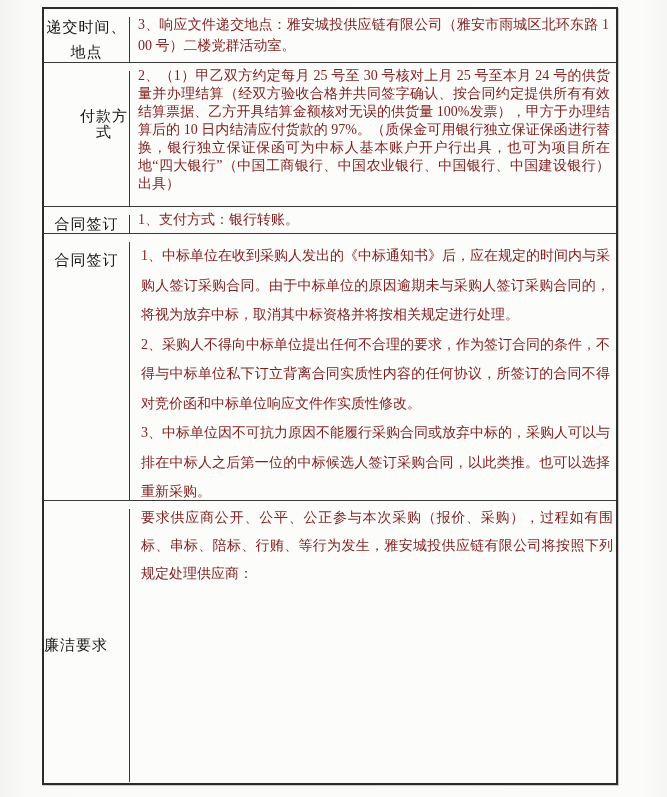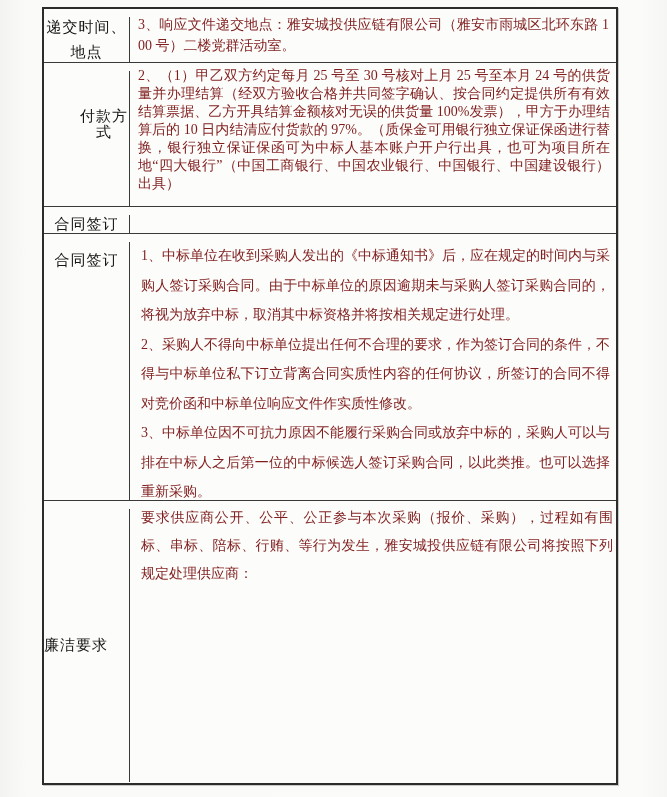--- a/index.html
+++ b/index.html
@@ -94,20 +94,23 @@
       <div class="content-cell">
         <p>2、（1）甲乙双方约定每月 25 号至 30 号核对上月 25 号至本月 24 号的供货量并办理结算（经双方验收合格并共同签字确认、按合同约定提供所有有效结算票据、乙方开具结算金额核对无误的供货量 100%发票），甲方于办理结算后的 10 日内结清应付货款的 97%。（质保金可用银行独立保证保函进行替换，银行独立保证保函可为中标人基本账户开户行出具，也可为项目所在地“四大银行”（中国工商银行、中国农业银行、中国银行、中国建设银行）出具）</p>
 
       </div>
     </div>
 
     <div class="row row-3">
       <div class="label-cell">
         <span>合同签订</span>
       </div>
+      <div class="content-cell">
+        <p>1、支付方式：银行转账。</p>
+      </div>
     </div>
 
     <div class="row row-4">
       <div class="label-cell">
         <span>合同签订</span>
       </div>
       <div class="content-cell">
         <p>1、中标单位在收到采购人发出的《中标通知书》后，应在规定的时间内与采购人签订采购合同。由于中标单位的原因逾期未与采购人签订采购合同的，将视为放弃中标，取消其中标资格并将按相关规定进行处理。</p>
         <p>2、采购人不得向中标单位提出任何不合理的要求，作为签订合同的条件，不得与中标单位私下订立背离合同实质性内容的任何协议，所签订的合同不得对竞价函和中标单位响应文件作实质性修改。</p>
         <p>3、中标单位因不可抗力原因不能履行采购合同或放弃中标的，采购人可以与排在中标人之后第一位的中标候选人签订采购合同，以此类推。也可以选择重新采购。</p>

